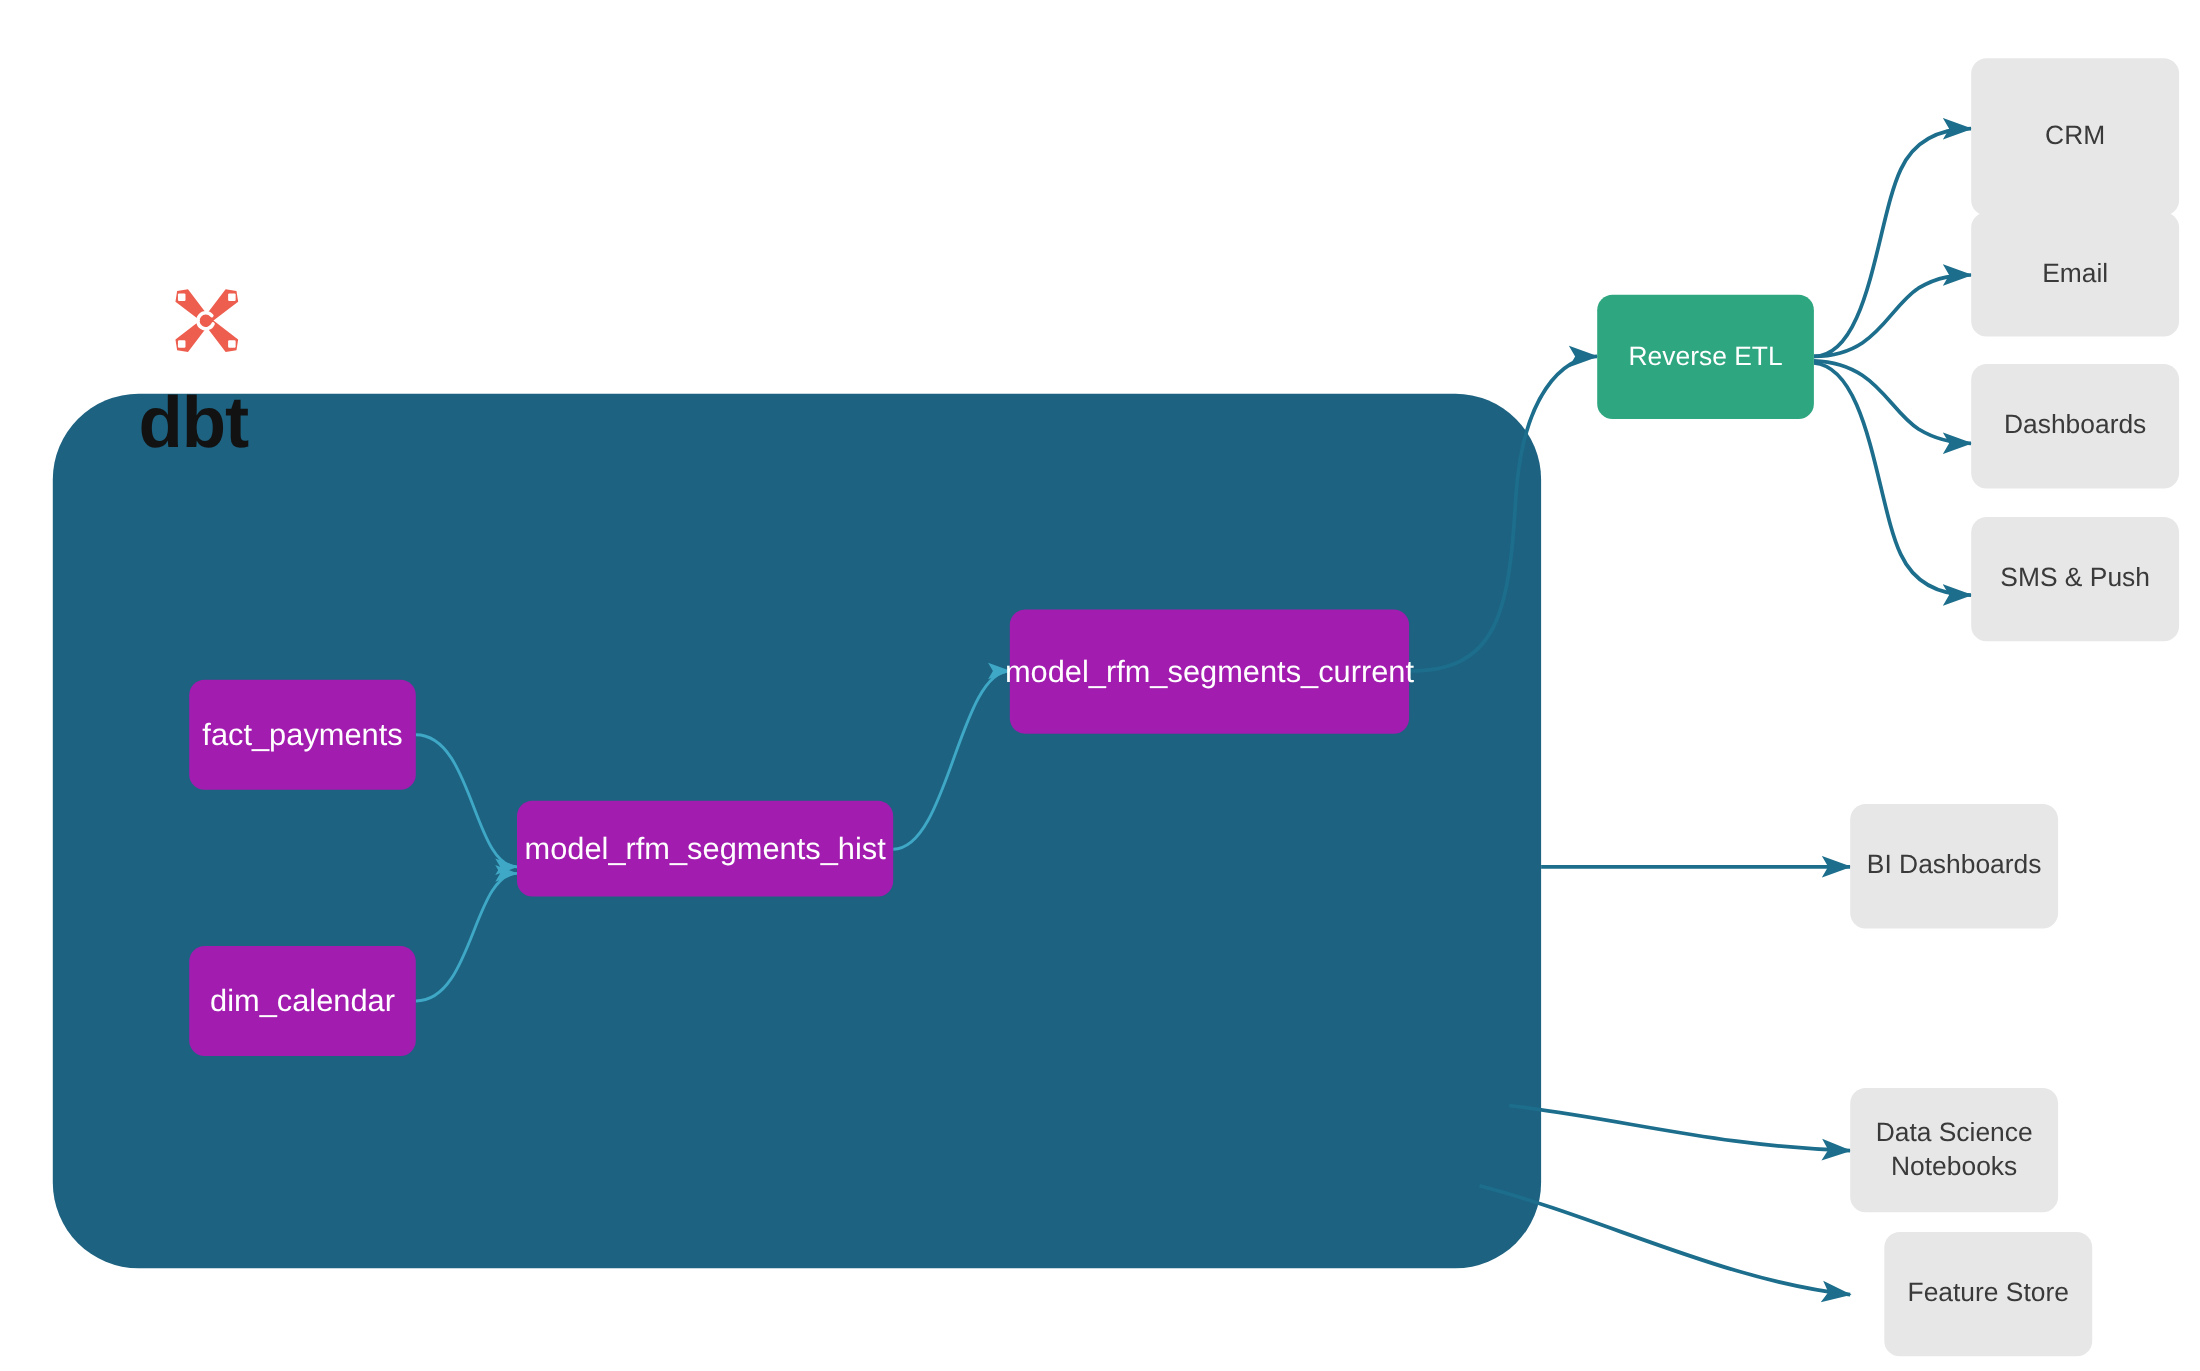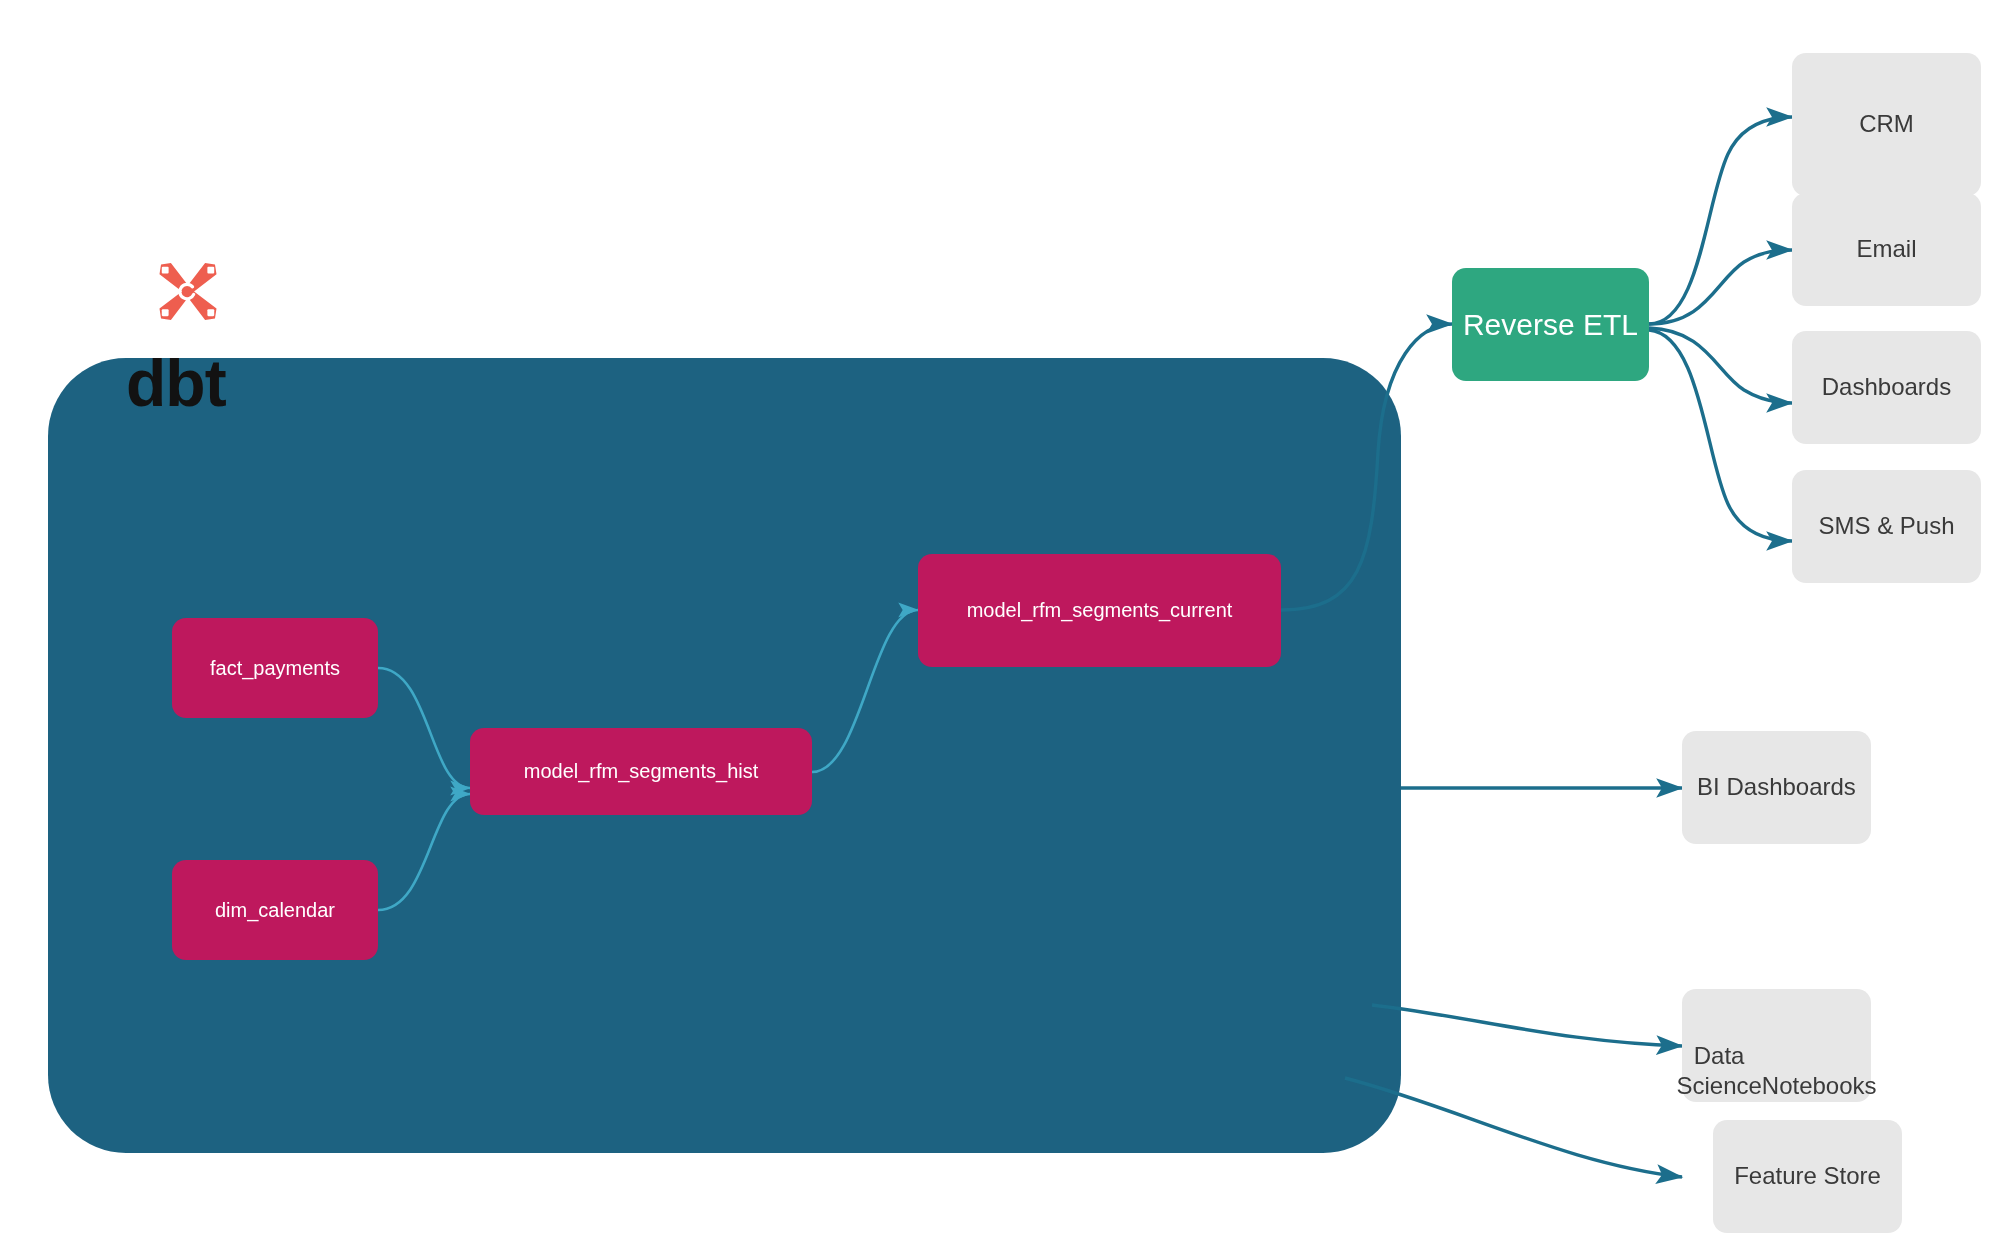--- a/index.html
+++ b/index.html
@@ -63,31 +63,31 @@
   
   .node {
     position: absolute;
     display: flex;
     align-items: center;
     justify-content: center;
     text-align: center;
     box-sizing: border-box;
   }
   .node-model {
-    background: #be185d;
+    background: #a21caf;
     color: #ffffff;
     border-radius: 14px;
-    font-size: 20px;
+    font-size: 28px;
     padding: 0 18px;
   }
   .node-green {
     background: #2EA780;
     color: #ffffff;
     border-radius: 14px;
-    font-size: 30px;
+    font-size: 24px;
   }
   .node-gray {
     background: #E7E7E7;
     color: #3A3A3A;
     border-radius: 14px;
     font-size: 24px;
     line-height: 1.28;
   }
 </style>
 </head>
@@ -178,21 +178,21 @@
   </div>
 
   <div class="node node-gray" style="left:1792px; top:470px; width:189px; height:113px;">
     <span>SMS &amp; Push</span>
   </div>
 
   <div class="node node-gray" style="left:1682px; top:731px; width:189px; height:113px;">
     <span>BI Dashboards</span>
   </div>
 
-  <div class="node node-gray" style="left:1682px; top:989px; width:189px; height:113px; align-items:flex-end;">
+  <div class="node node-gray" style="left:1682px; top:989px; width:189px; height:113px; flex-direction:column;">
     <span>Data Science</span>
     <span>Notebooks</span>
   </div>
 
   <div class="node node-gray" style="left:1682px; top:1120px; width:189px; height:113px;margin-left:31px;">
     <span>Feature Store</span>
   </div>
 
 </div>
 

